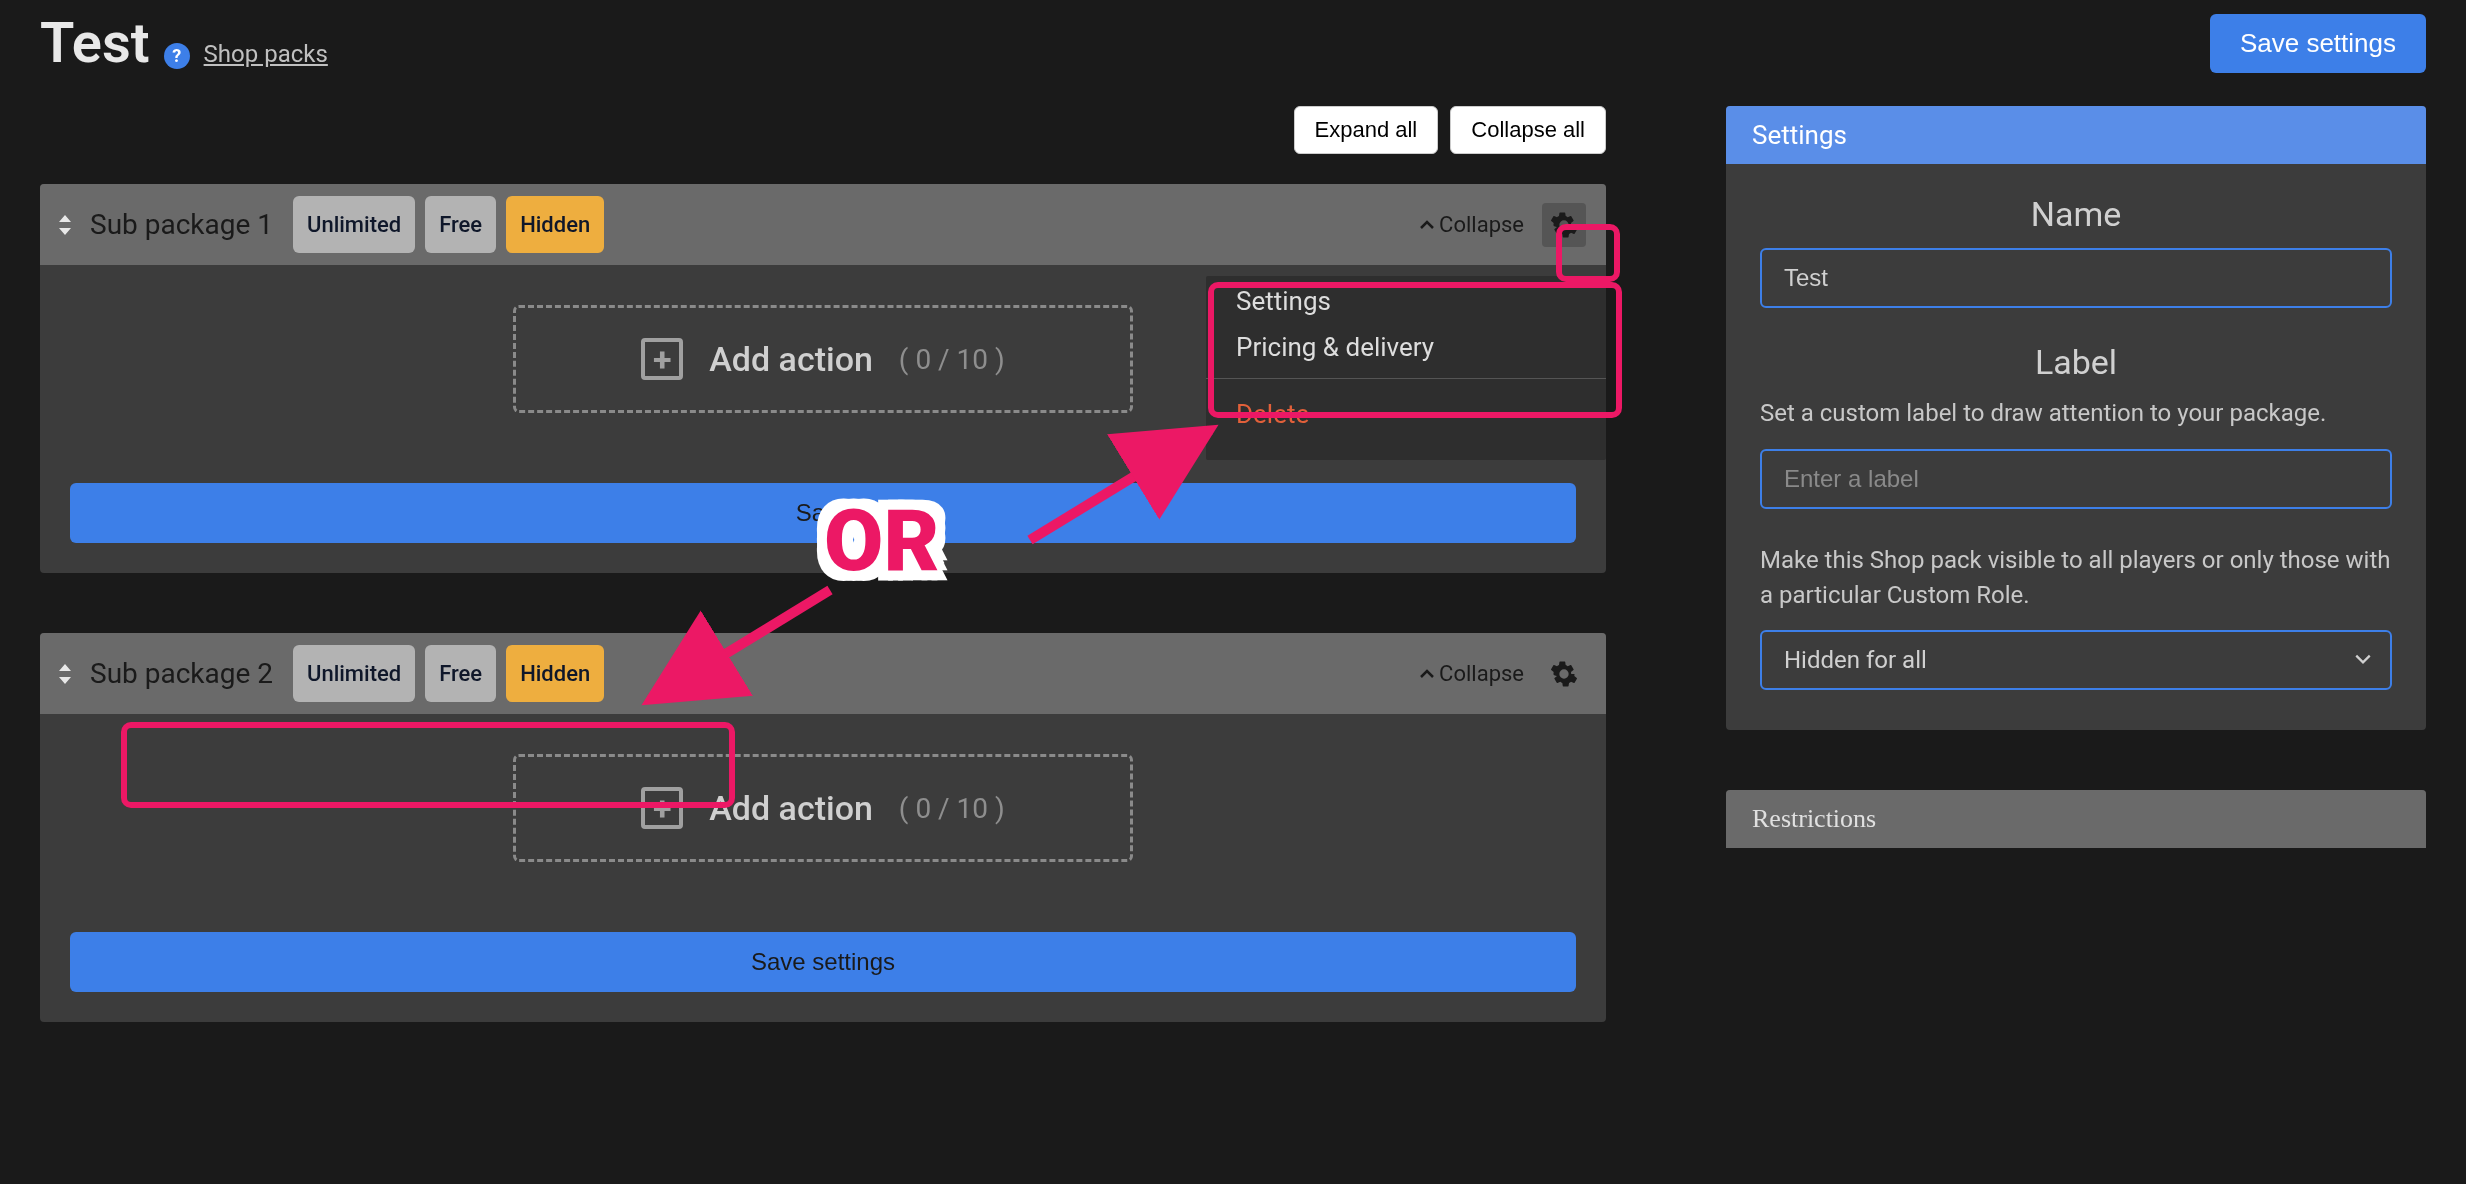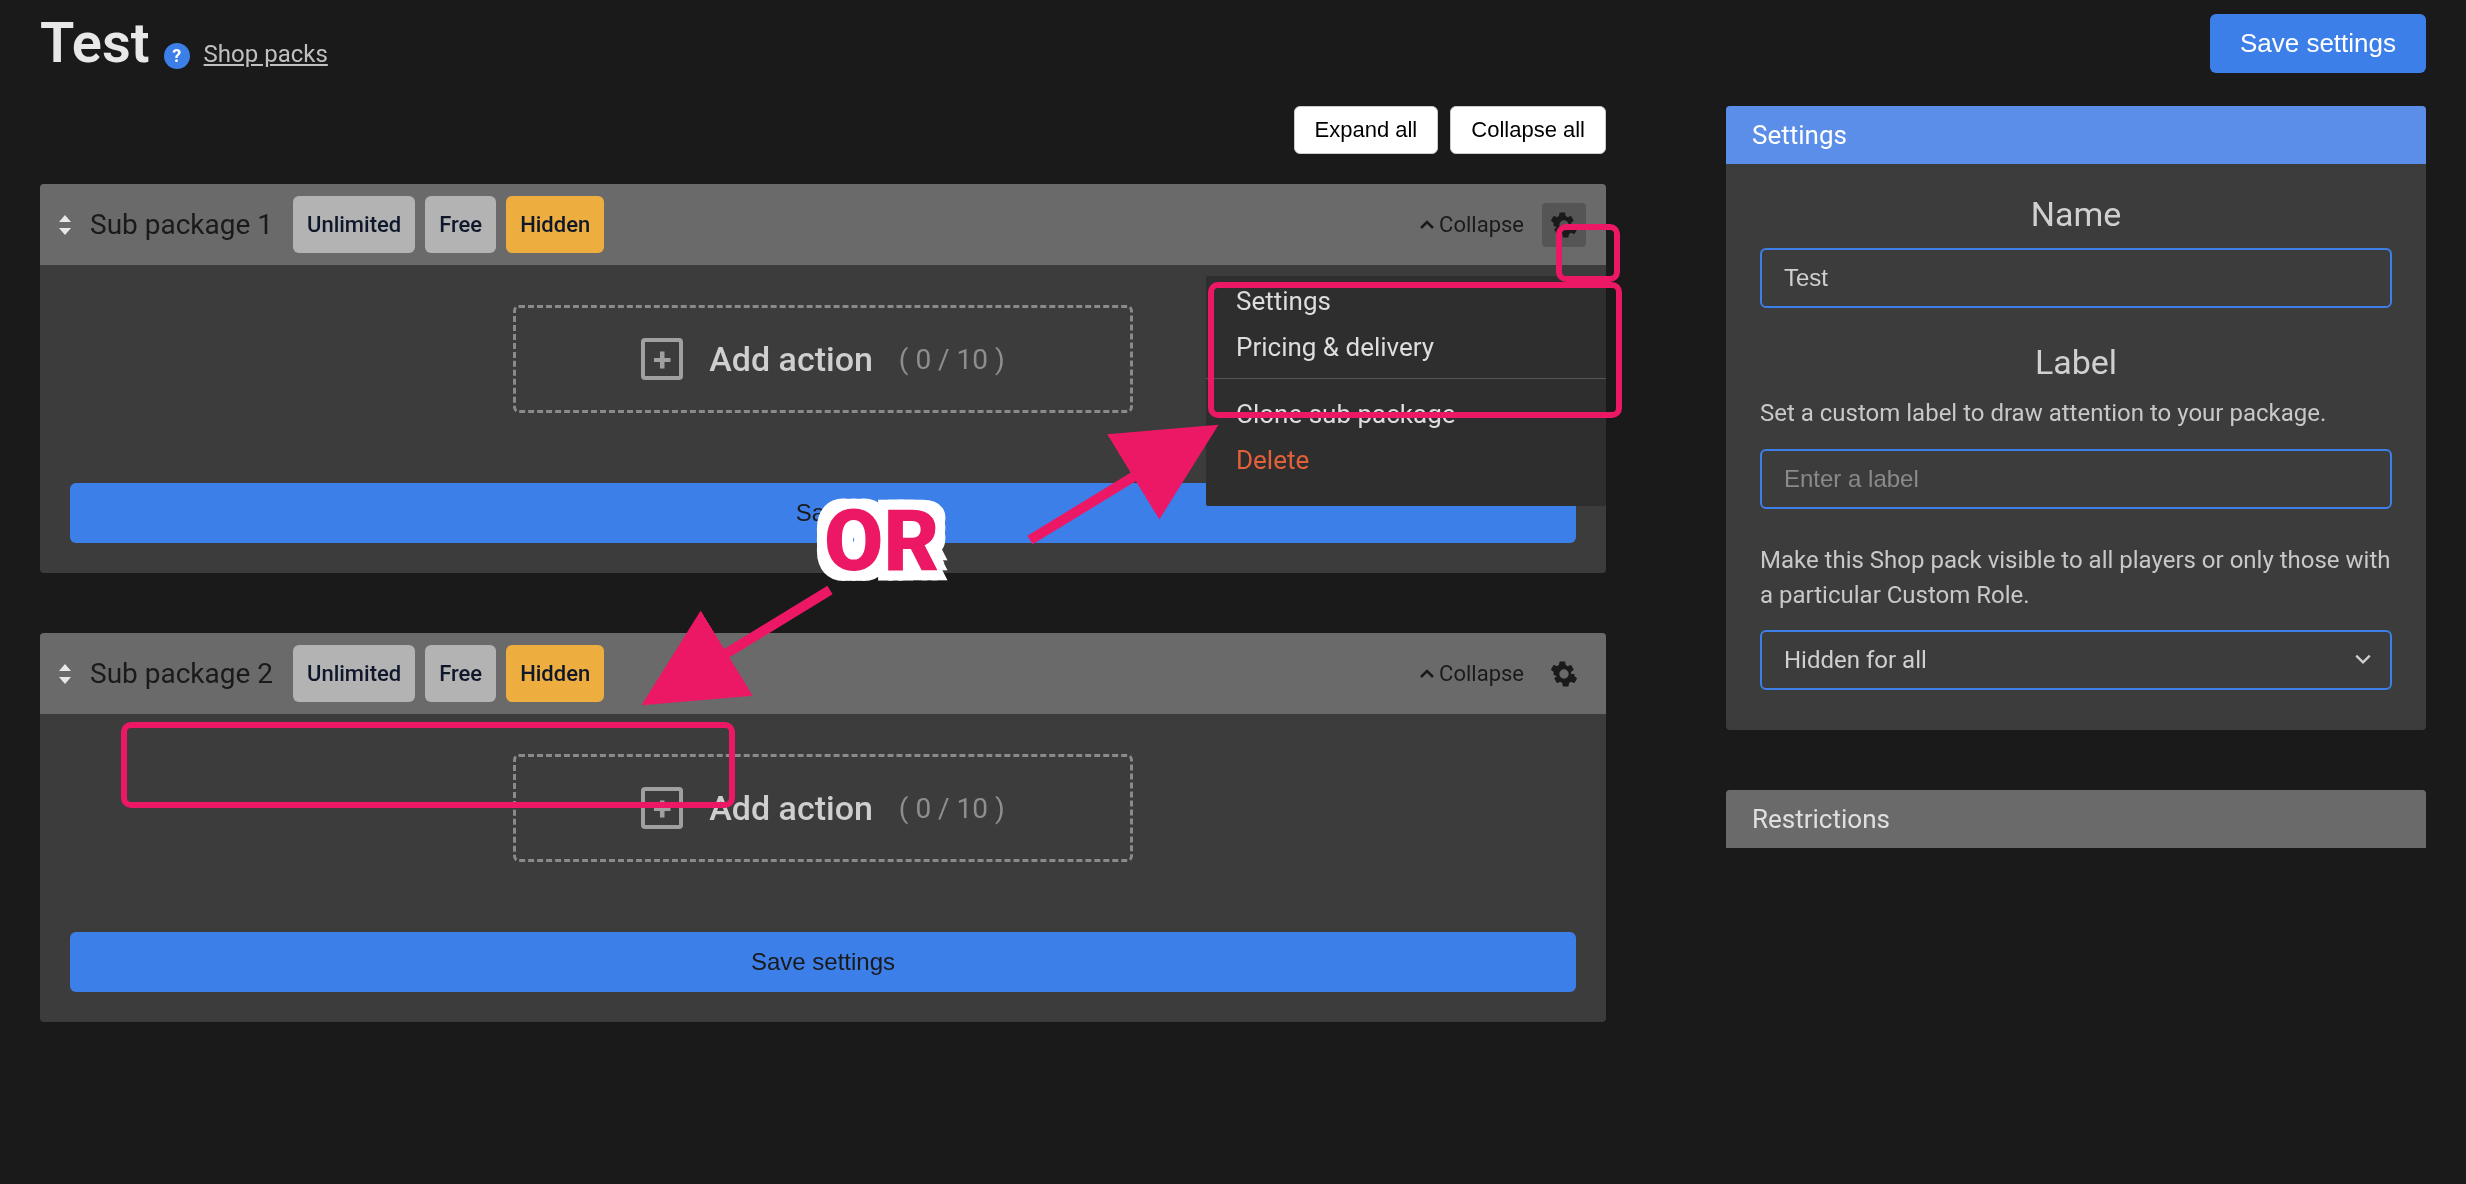--- a/index.html
+++ b/index.html
@@ -371,21 +371,20 @@
           </div>
           <div class="save-row">
             <button class="save-wide">Save</button>
           </div>
         </div>
 
         <div class="dropdown" style="top:92px; right:0;">
           <div class="dropdown-item">Settings</div>
           <div class="dropdown-item">Pricing &amp; delivery</div>
           <div class="dropdown-divider"></div>
-          <div class="dropdown-item">Clone sub package</div>
           <div class="dropdown-item danger">Delete</div>
         </div>
       </div>
 
       <div class="pkg-card">
         <div class="pkg-head">
           <div class="drag-handle">
             <svg width="18" height="24" viewBox="0 0 18 24">
                 <path d="M9 2 L15 9 L3 9 Z M9 22 L3 15 L15 15 Z" fill="#e8e8e8"></path>
               </svg>
@@ -438,21 +437,21 @@
             <div class="select-input" style="margin-bottom:0;">Hidden for all</div>
             <span class="select-chevron">
               <svg width="18" height="18" viewBox="0 0 16 16">
                   <path d="M2 5 L8 11 L14 5" stroke="#d0d0d0" stroke-width="2" fill="none"></path>
                 </svg>
             </span>
           </div>
         </div>
       </div>
 
-      <div class="panel" style="margin-bottom:0;">
+      <div class="panel" style="margin-bottom:0;font-family:Liberation Serif, serif;">
         <div class="panel-head panel2-head">Restrictions</div>
       </div>
     </div>
   </div>
 
   <div class="annot-box" style="left:1556px; top:224px; width:64px; height:58px;"></div>
 
   <div class="annot-box" style="left:1208px; top:282px; width:414px; height:136px;"></div>
 
   <div class="annot-box" style="left:121px; top:722px; width:614px; height:86px;"></div>

